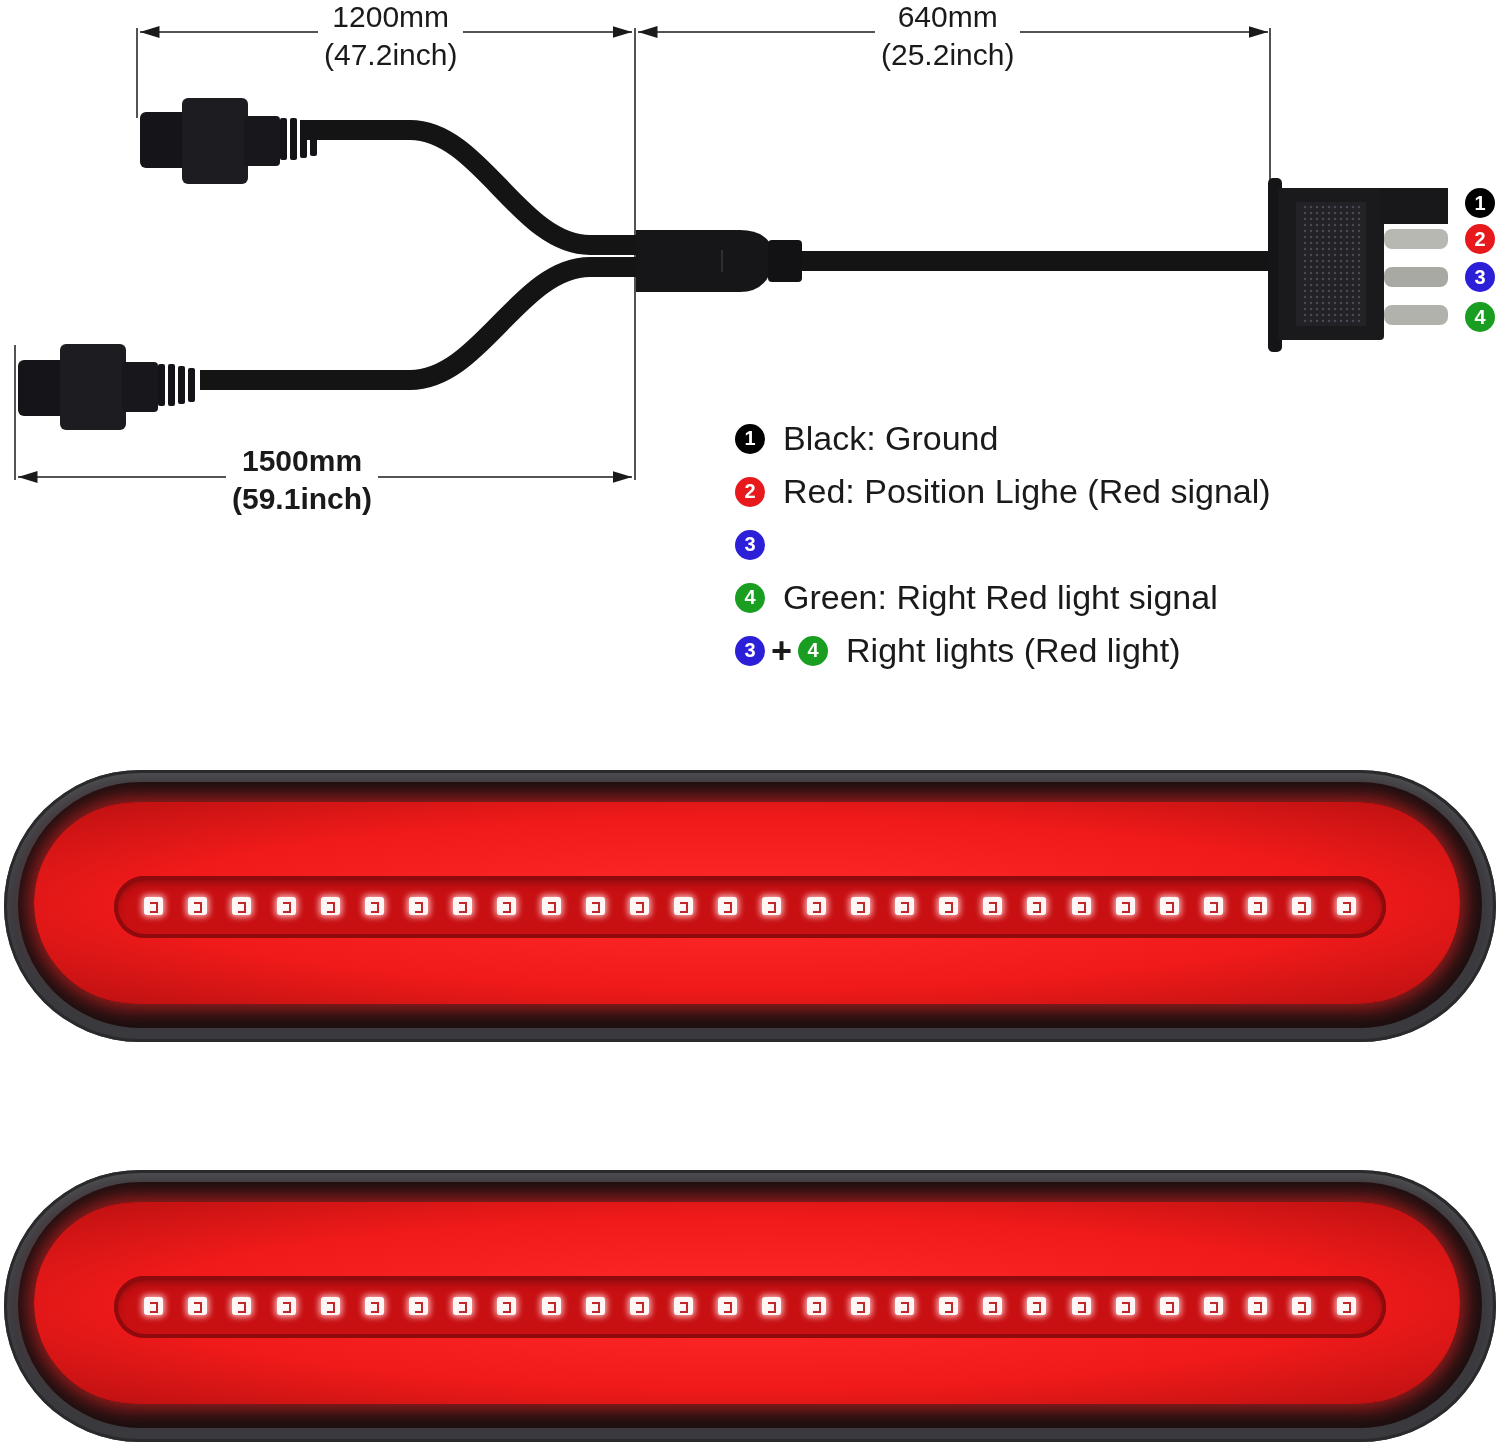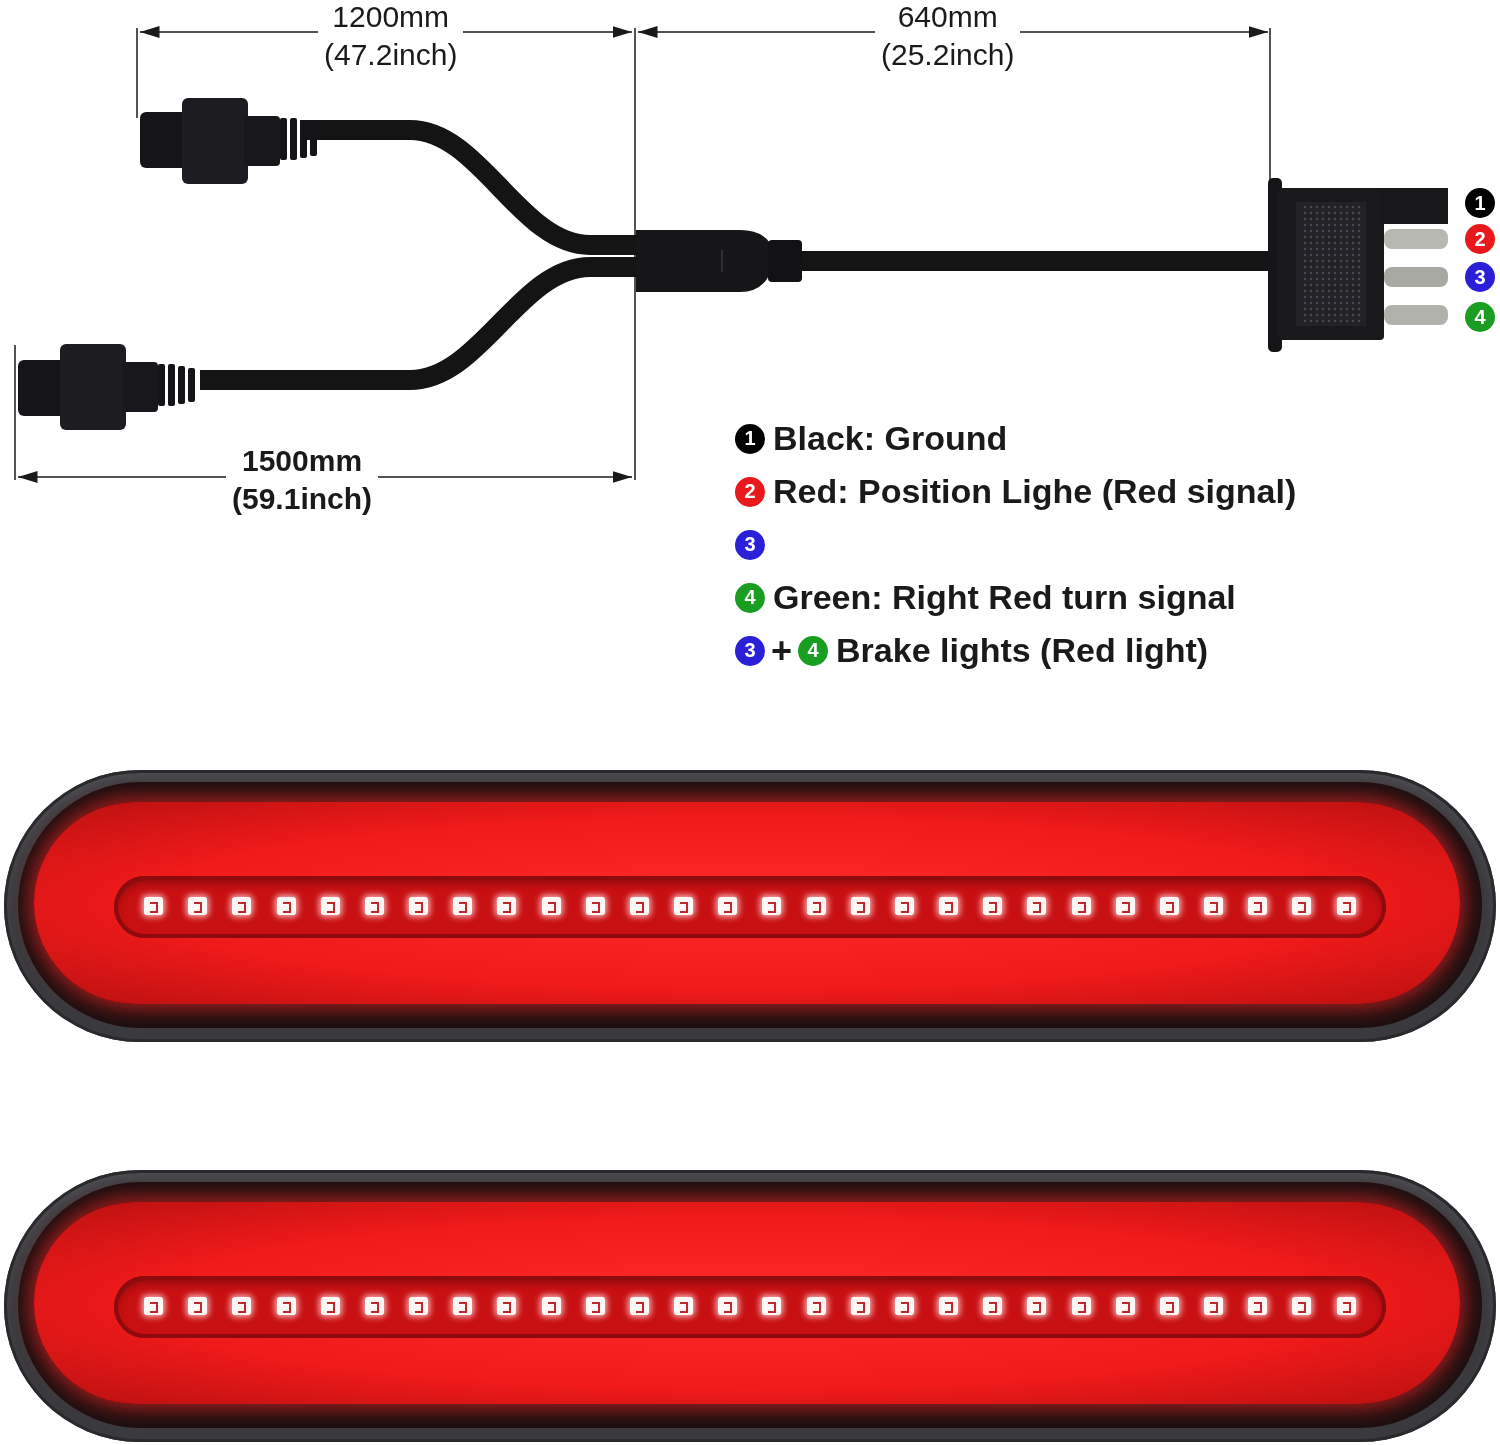--- a/index.html
+++ b/index.html
@@ -4,21 +4,21 @@
 <style>
   html, body { margin:0; padding:0; background:#ffffff; }
   body { width:1500px; height:1445px; position:relative; overflow:hidden;
          font-family:"Liberation Sans", sans-serif; color:#1a1a1a; }
   .abs { position:absolute; }
   .dim-label { position:absolute; text-align:center; font-size:30px; line-height:38px; color:#1a1a1a; background:#fff; padding:0 6px; }
   .legend { position:absolute; left:735px; top:412px; }
   .legend-row { position:relative; height:53px; display:flex; align-items:center; }
   .badge { width:30px; height:30px; border-radius:50%; color:#fff; font-weight:bold;
            font-size:20px; display:inline-flex; align-items:center; justify-content:center; flex:0 0 auto; }
-  .legend-text { font-size:34px; margin-left:8px; white-space:nowrap; color:#1a1a1a;font-weight:bold; }
+  .legend-text { font-size:34px; margin-left:18px; white-space:nowrap; color:#1a1a1a; }
   .plus { font-size:36px; font-weight:bold; margin:0 6px; }
   .pin-badge { position:absolute; width:30px; height:30px; border-radius:50%; color:#fff;
                font-weight:bold; font-size:20px; display:flex; align-items:center; justify-content:center; }
   .lightbar { position:absolute; left:4px; width:1492px; height:272px; }
   .lb-housing { position:absolute; inset:0; border-radius:136px; background:#3a3a3e;
                 box-shadow: inset 0 0 0 3px #2a2a2c, inset 0 8px 14px rgba(255,255,255,0.12); }
   .lb-rim { position:absolute; left:14px; right:14px; top:12px; bottom:14px; border-radius:124px;
             background:#1c0f10; }
   .lb-glow { position:absolute; left:30px; right:36px; top:32px; bottom:38px; border-radius:110px;
              background:radial-gradient(ellipse at center, #ff2a2a 0%, #f01a1a 60%, #c41212 92%, #7a0a0a 100%);
@@ -126,27 +126,27 @@
     </div>
     <div class="legend-row">
       <span class="badge" style="background:#e8191c;">2</span>
       <span class="legend-text">Red: Position Lighe (Red signal)</span>
     </div>
     <div class="legend-row">
       <span class="badge" style="background:#2b1fd8;">3</span>
     </div>
     <div class="legend-row">
       <span class="badge" style="background:#1a9e22;">4</span>
-      <span class="legend-text">Green: Right Red turn signal</span>
+      <span class="legend-text">Green: Right Red light signal</span>
     </div>
     <div class="legend-row">
       <span class="badge" style="background:#2b1fd8;">3</span>
       <span class="plus">+</span>
       <span class="badge" style="background:#1a9e22;">4</span>
-      <span class="legend-text">Brake lights (Red light)</span>
+      <span class="legend-text">Right lights (Red light)</span>
     </div>
   </div>
 </div>
 
 <div class="lightbar" style="top:770px;">
   <div class="lb-housing"></div>
   <div class="lb-rim"></div>
   <div class="lb-glow"></div>
   <div class="lb-channel">
     <div class="led-row" id="leds-1">

